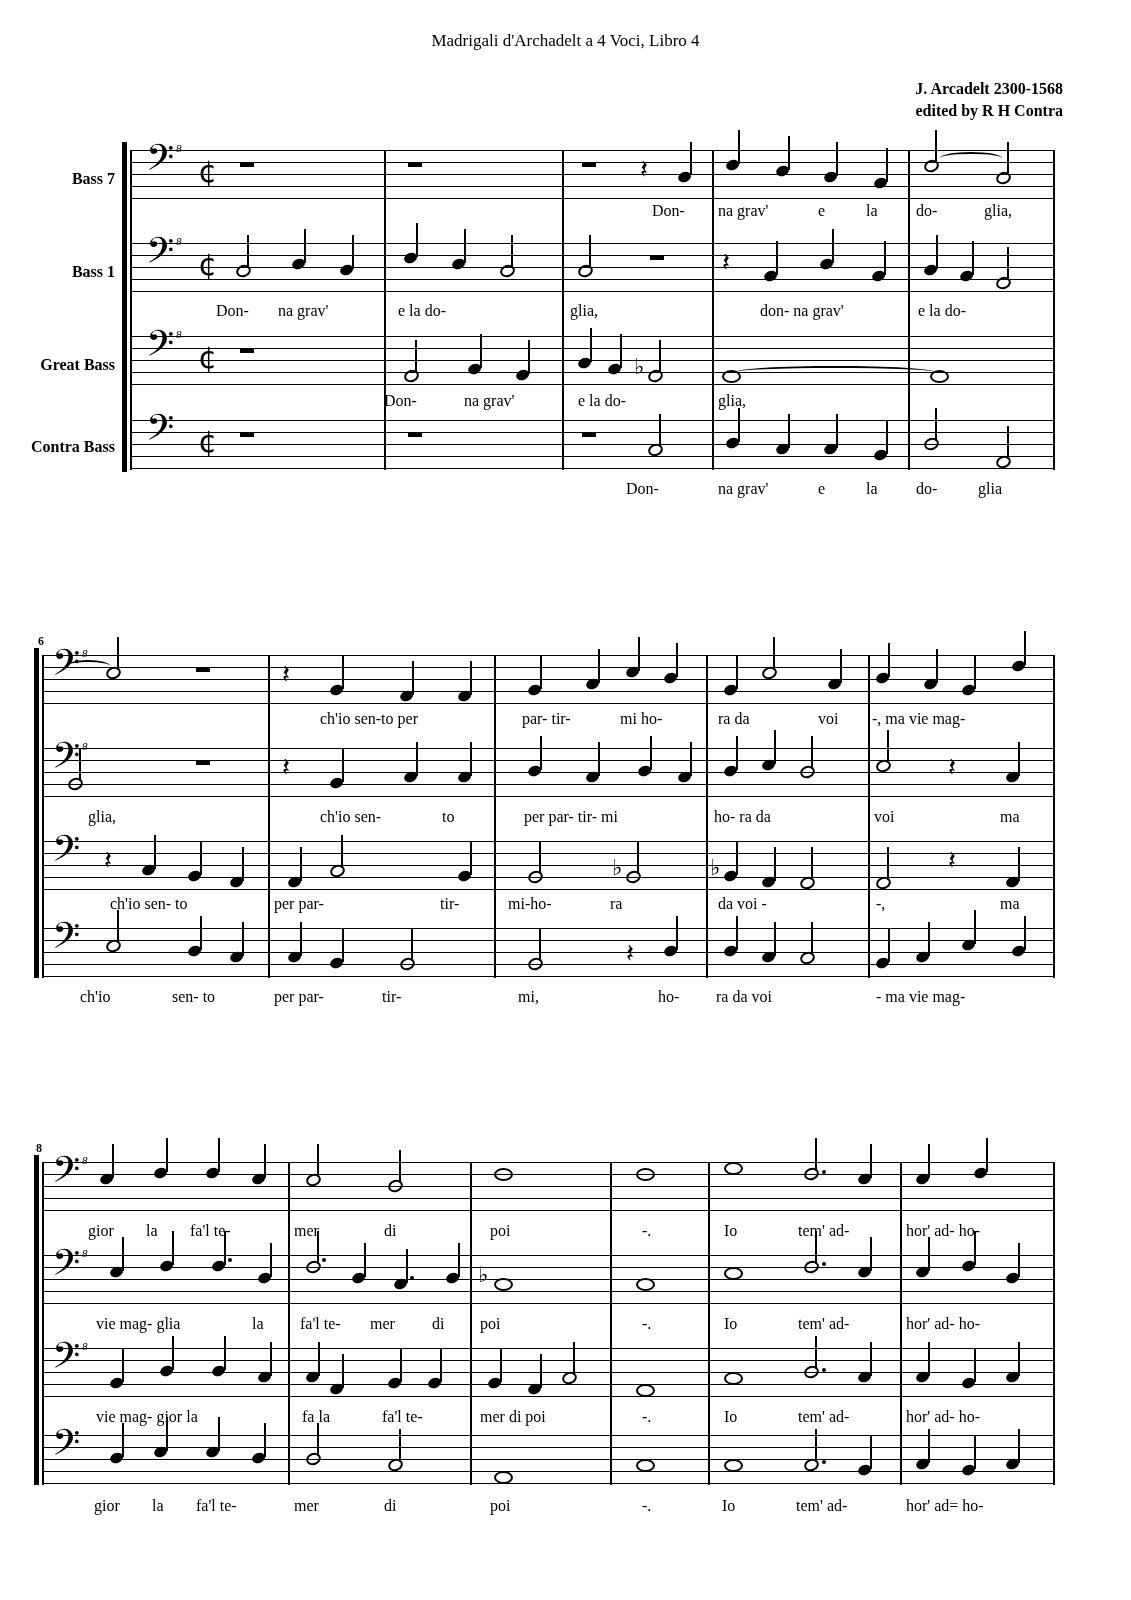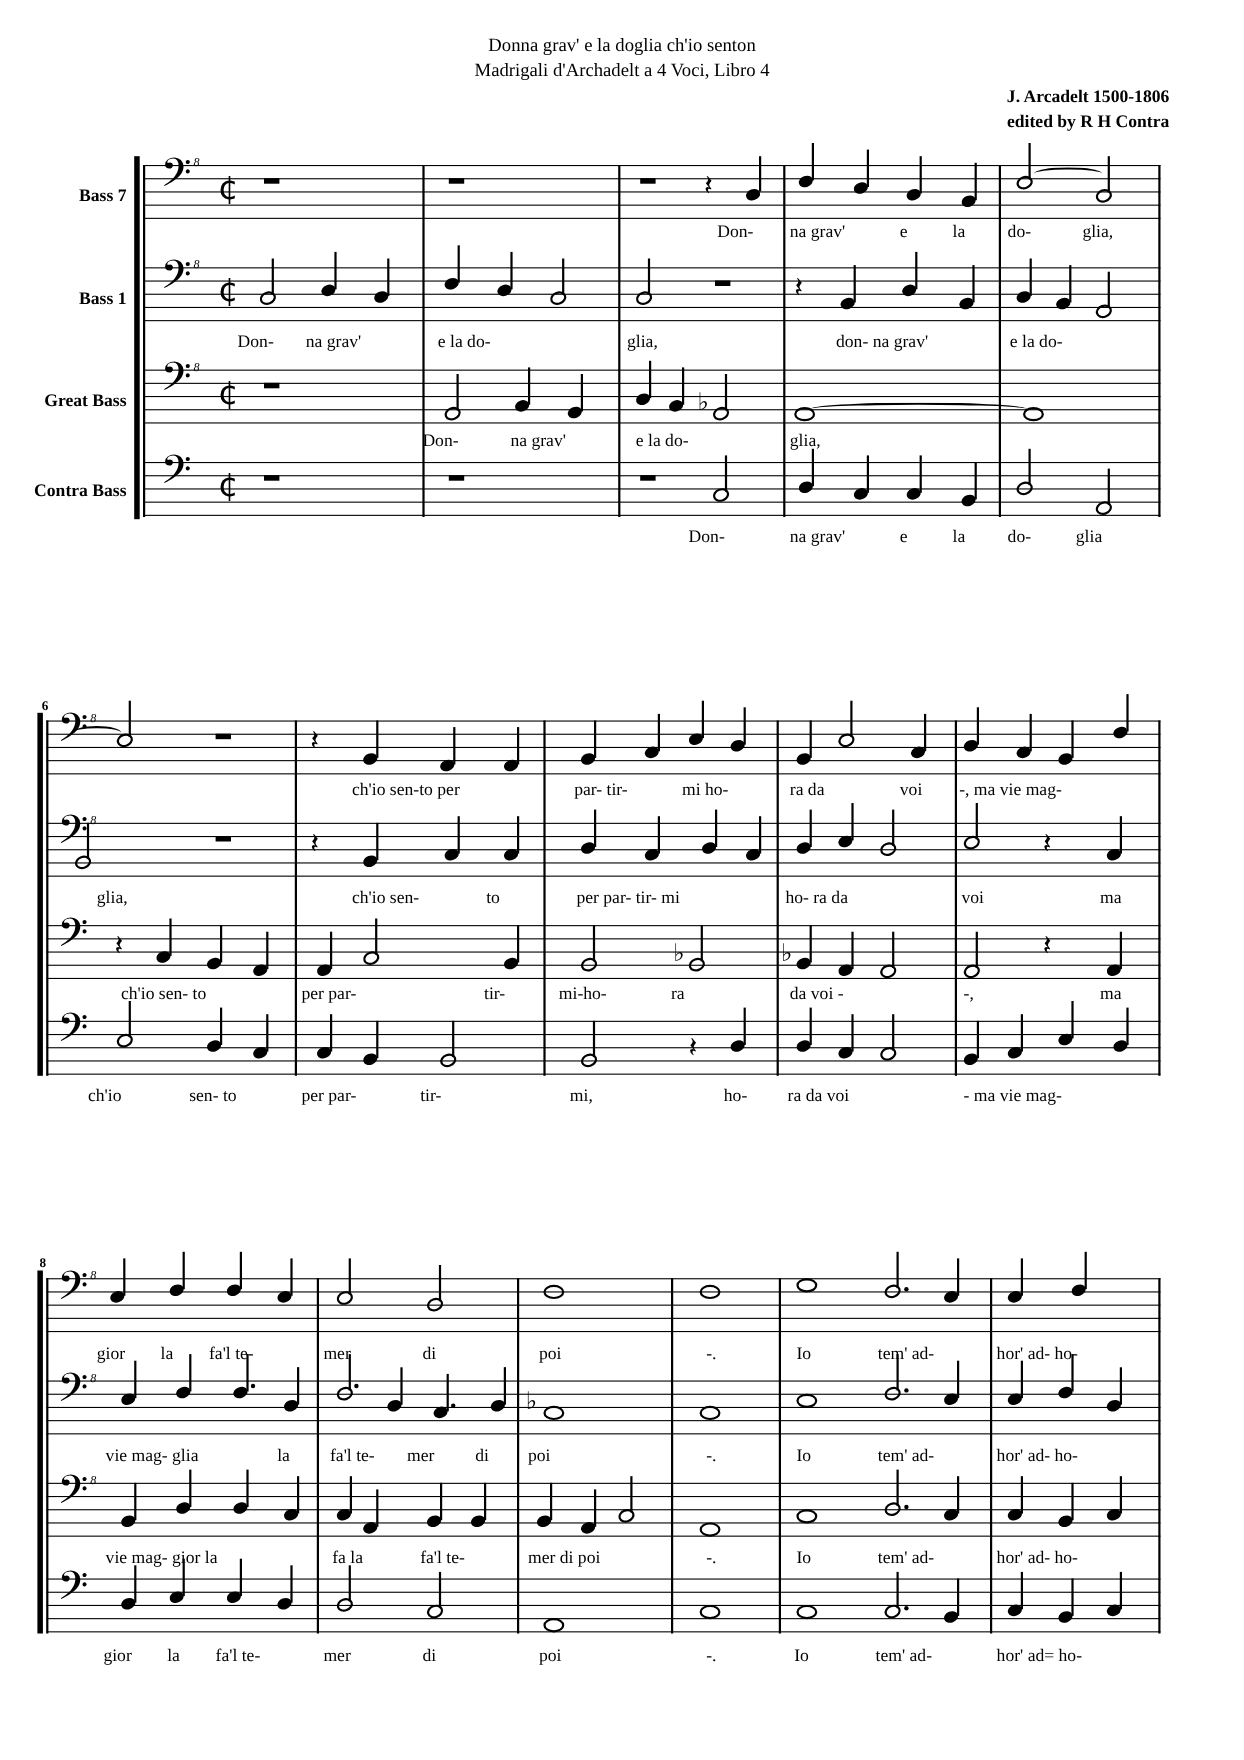--- a/index.html
+++ b/index.html
@@ -76,25 +76,24 @@
   .rest-q{position:absolute;font-size:26px;line-height:1;font-family:"DejaVu Sans",sans-serif;}
   .dot{position:absolute;width:4px;height:4px;background:#000;border-radius:50%;}
   .flatsign{position:absolute;font-size:22px;line-height:1;font-family:"DejaVu Sans",sans-serif;}
   .tie{position:absolute;border-top:2px solid #000;border-radius:50%;height:10px;}
   .sysbrace{position:absolute;border-left:5px solid #000;}
 </style>
 </head>
 <body>
 
 <div class="title">
-  <div>Donna grav' e la doglia ch'io senton</div>
   <div>Madrigali d'Archadelt a 4 Voci, Libro 4</div>
 </div>
 <div class="composer">
-  <div>J. Arcadelt 1500-1806</div>
+  <div>J. Arcadelt 2300-1568</div>
   <div>edited by R H Contra</div>
 </div>
 
 <div class="system">
 
   <div class="sysbrace" style="left:122px;top:142px;height:330px;"></div>
 
   <div class="label" style="left:20px;top:170px;width:95px;">Bass 7</div>
   <div class="label" style="left:20px;top:263px;width:95px;">Bass 1</div>
   <div class="label" style="left:0px;top:356px;width:115px;">Great Bass</div>

